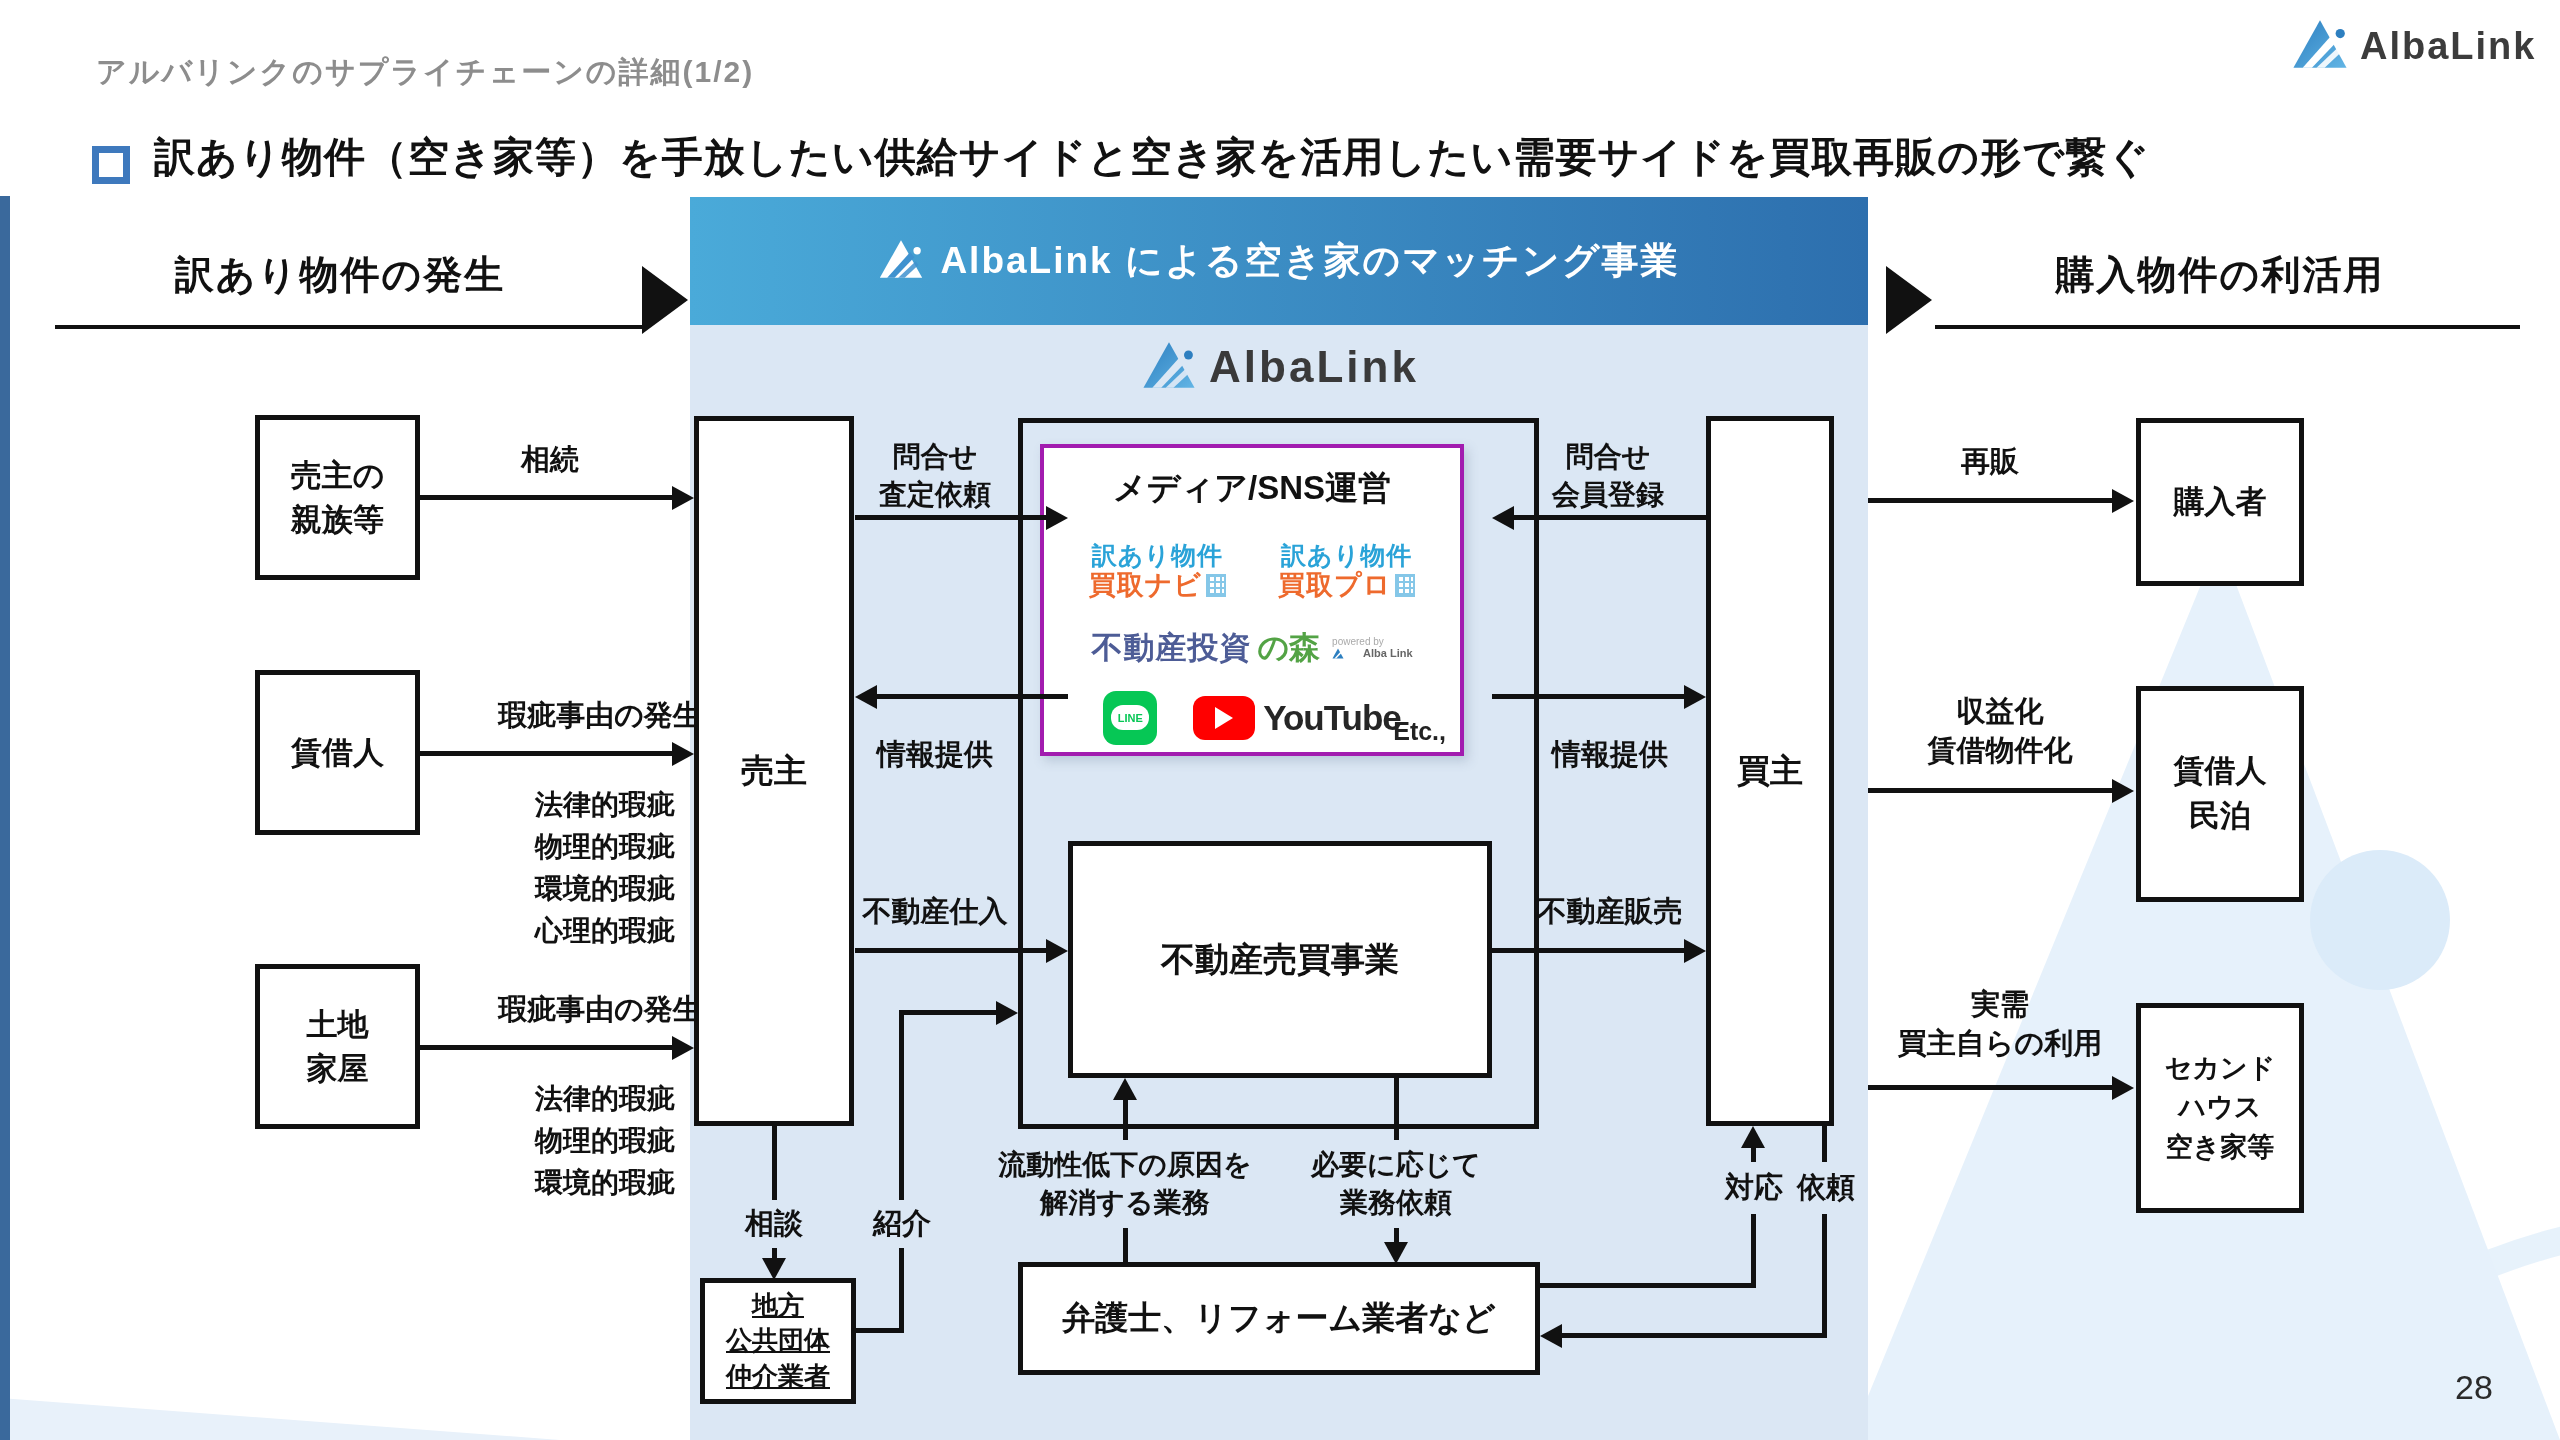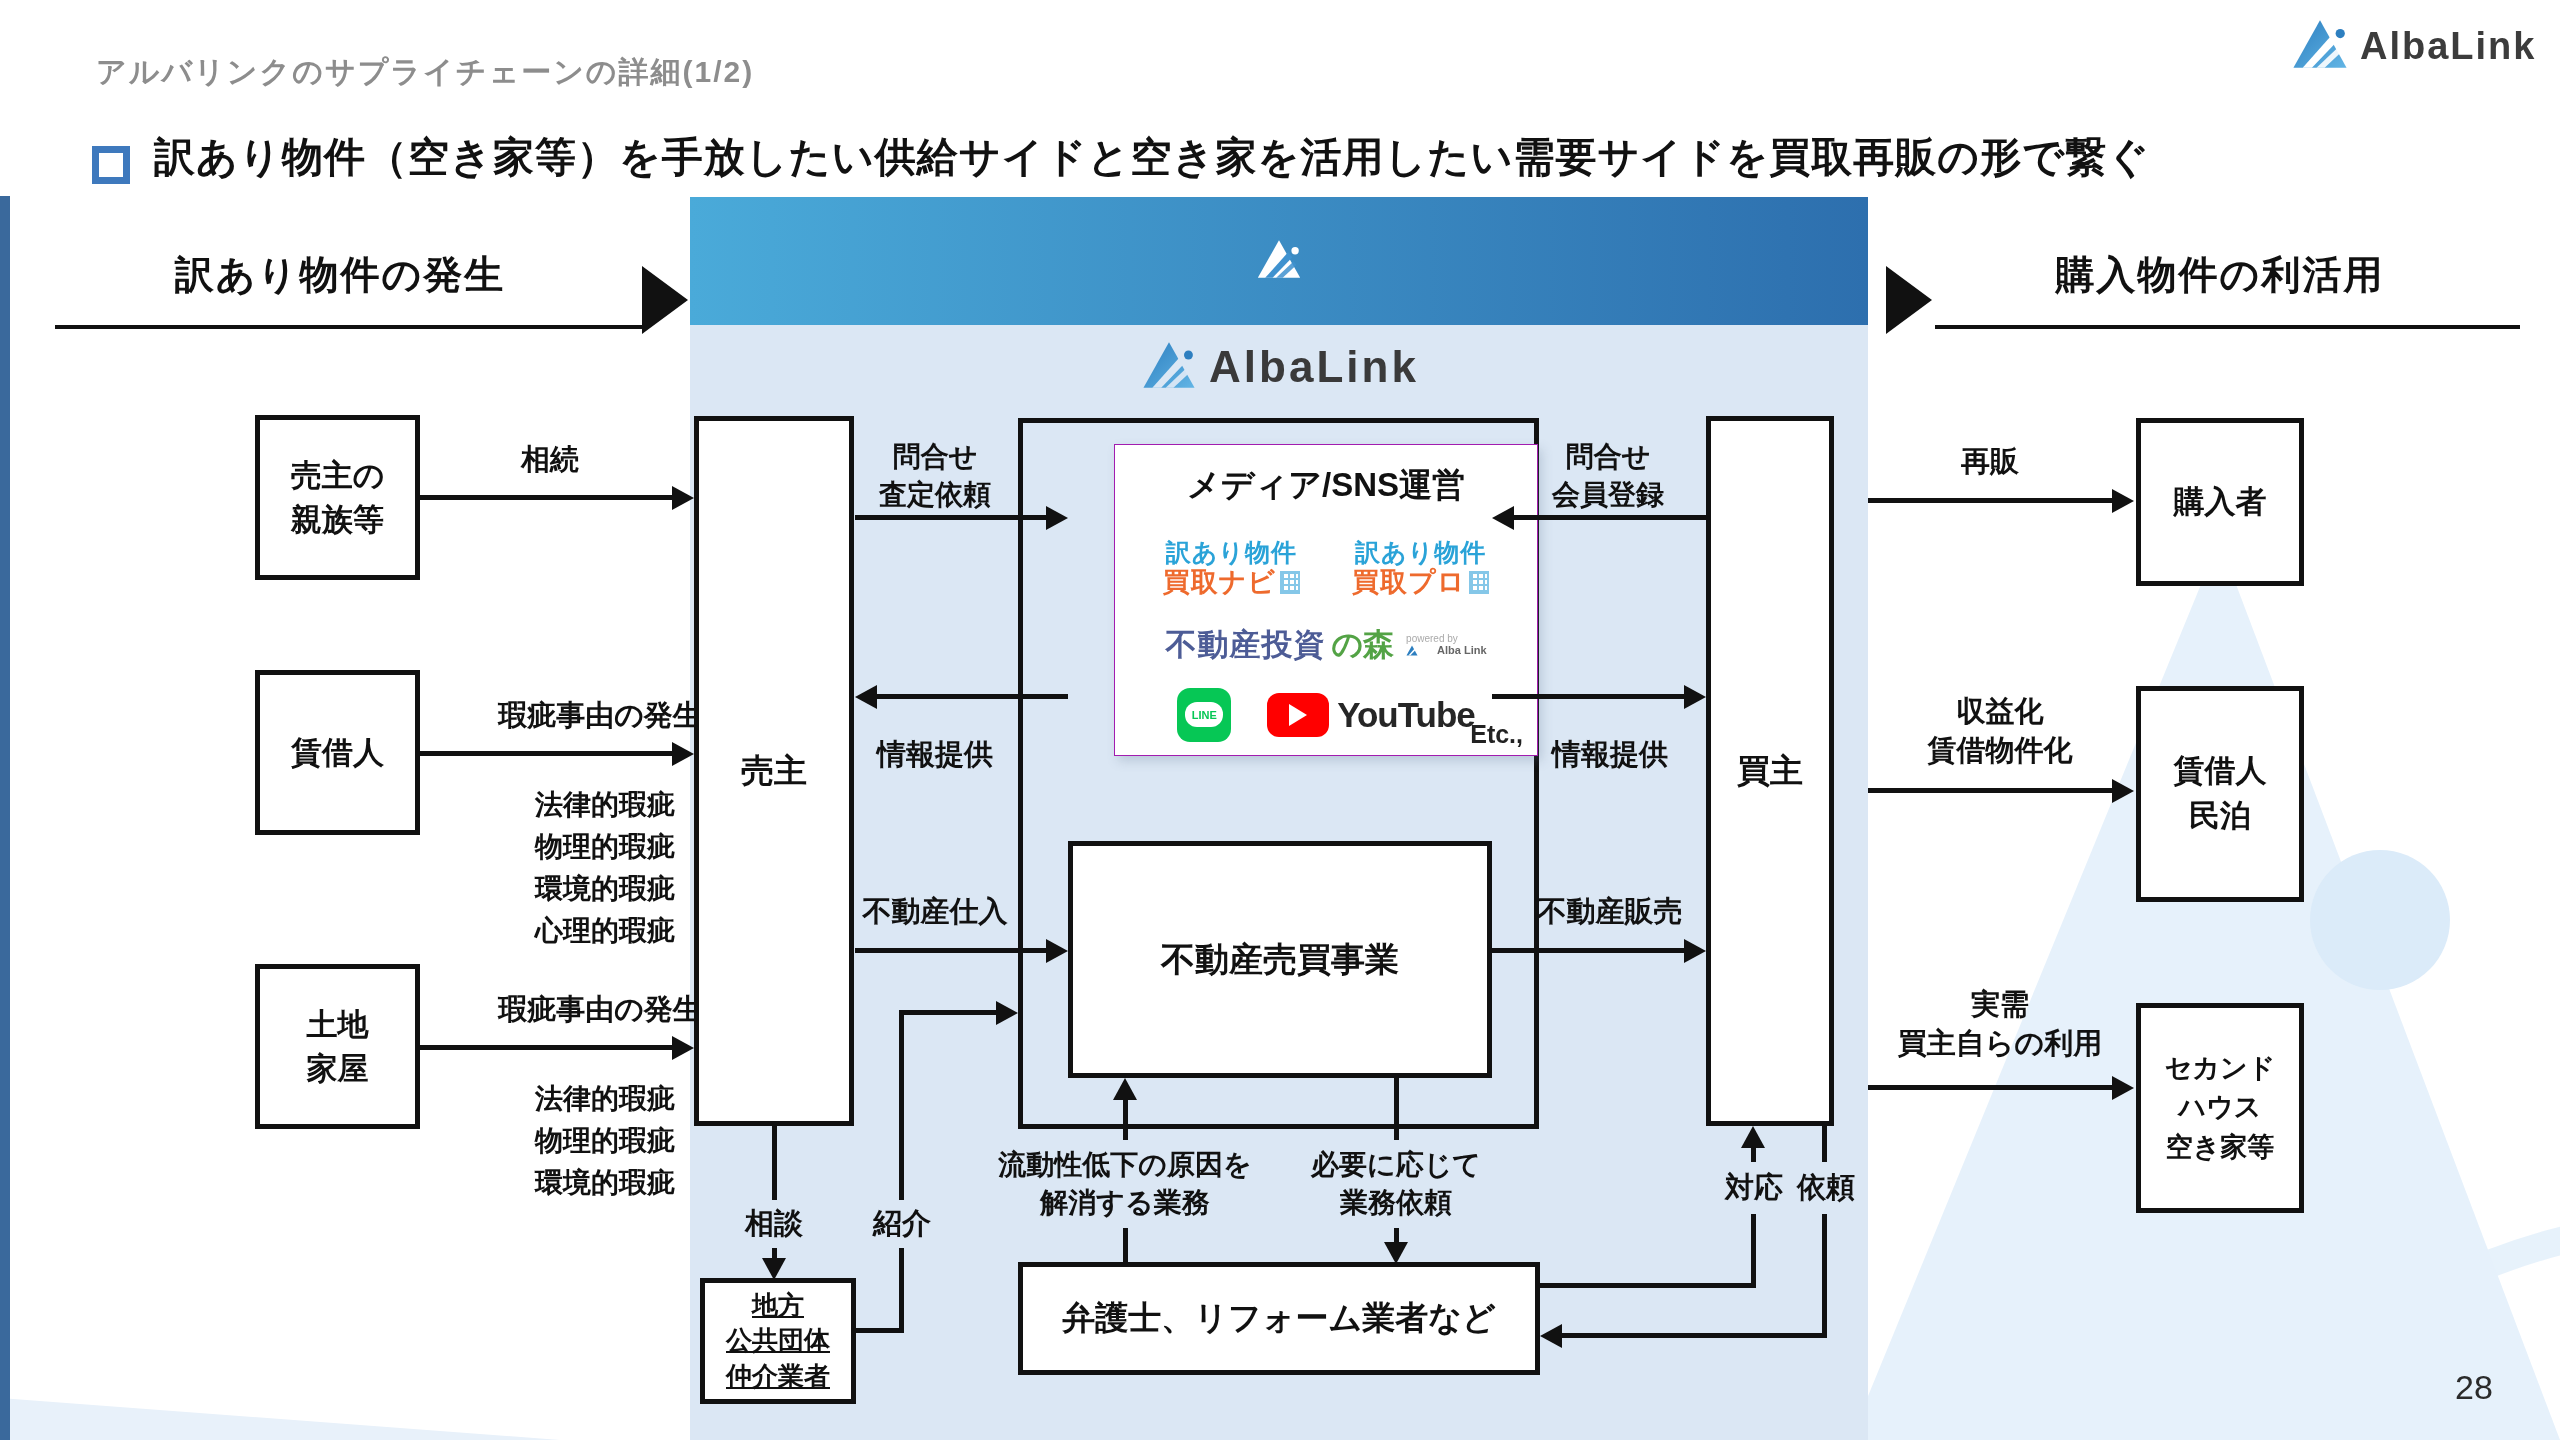--- a/index.html
+++ b/index.html
@@ -28,21 +28,21 @@
   .sec-underline{position:absolute;height:4px;background:#111;}
   .big-tri{position:absolute;width:0;height:0;border-left:46px solid #111;border-top:34px solid transparent;border-bottom:34px solid transparent;}
   
   .panel{position:absolute;left:690px;top:197px;width:1178px;height:1243px;background:#dbe7f4;}
   .banner{position:absolute;left:690px;top:197px;width:1178px;height:128px;background:linear-gradient(90deg,#4aaad9,#2d6fae);display:flex;align-items:center;justify-content:center;gap:16px;}
   .banner .t{color:#fff;font-size:37px;font-weight:bold;letter-spacing:2px;}
   .center-logo{position:absolute;left:1080px;top:340px;width:400px;display:flex;align-items:center;justify-content:center;gap:12px;}
   .center-logo .t{font-size:44px;font-weight:bold;color:#3a3a3a;letter-spacing:3px;}
   
   .outer-box{position:absolute;left:1018px;top:418px;width:521px;height:711px;border:5px solid #111;box-sizing:border-box;background:transparent;}
-  .media-card{position:absolute;left:1114px;top:444px;width:424px;height:312px;background:#fff;border:1px solid #a21caf;box-shadow:4px 5px 10px rgba(90,110,140,.25);box-sizing:border-box;}
+  .media-card{position:absolute;left:1040px;top:444px;width:424px;height:312px;background:#fff;border:4px solid #a21caf;box-shadow:4px 5px 10px rgba(90,110,140,.25);box-sizing:border-box;}
   .media-title{margin-top:18px;text-align:center;font-size:33px;font-weight:bold;color:#111;}
   .logo-row{display:flex;justify-content:center;gap:52px;margin-top:30px;}
   .site-logo{text-align:center;line-height:1.15;}
   .site-logo .l1{font-size:25px;font-weight:bold;color:#2aa3d8;letter-spacing:1px;}
   .site-logo .l2{font-size:27px;font-weight:bold;color:#ee6a2d;letter-spacing:1px;display:flex;align-items:center;justify-content:center;gap:4px;}
   .bldg{display:inline-block;width:16px;height:19px;border:2px solid #85c7e8;background-image:repeating-linear-gradient(0deg,#85c7e8 0 2px,transparent 2px 6px),repeating-linear-gradient(90deg,#85c7e8 0 2px,transparent 2px 6px);}
   .forest-row{display:flex;justify-content:center;align-items:center;margin-top:26px;gap:6px;}
   .forest-main{font-size:31px;font-weight:bold;color:#4d5c96;letter-spacing:1px;}
   .forest-green{font-size:31px;font-weight:bold;color:#53a345;}
   .powered{display:flex;flex-direction:column;align-items:flex-start;margin-left:6px;line-height:1.1;}
@@ -105,20 +105,21 @@
 
   <div class="banner">
     <span>
       <svg width="46" height="42" viewBox="0 0 100 90">
         <polygon points="50,4 96,86 4,86" fill="#ffffff"></polygon>
         <path d="M20,86 L70,30 L79,41 L36,86 Z" fill="#3f92cf"></path>
         <path d="M44,86 L82,50 L88,58 L58,86 Z" fill="#3f92cf" opacity=".85"></path>
         <circle cx="85" cy="27" r="8" fill="#ffffff"></circle>
       </svg>
     </span>
+    <span class="t">AlbaLink による空き家のマッチング事業</span>
   </div>
 
   <div class="sec-title" style="left:1990px;top:248px;width:460px;">購入物件の利活用</div>
   <div class="sec-underline" style="left:1935px;top:325px;width:585px;"></div>
   <div class="big-tri" style="left:1886px;top:266px;"></div>
 
   <div class="center-logo">
     <span>
       <svg width="56" height="50" viewBox="0 0 100 90">
         <polygon points="50,4 96,86 4,86" fill="url(#lg1)"></polygon>

